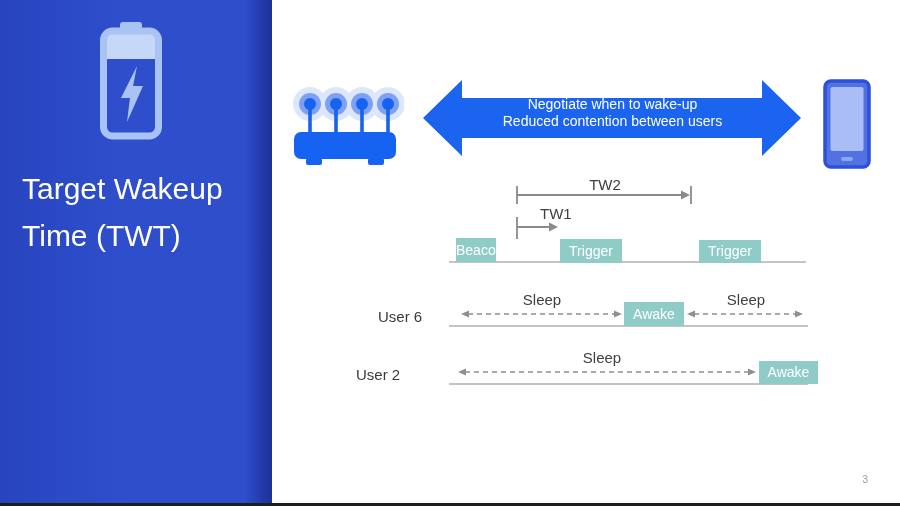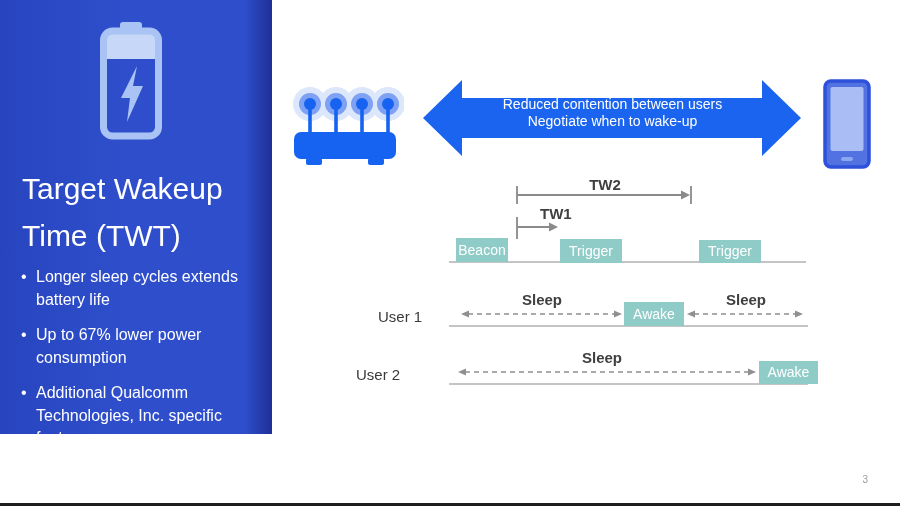--- a/index.html
+++ b/index.html
@@ -1,21 +1,21 @@
 <!DOCTYPE html>
 <html><head>
 <meta charset="utf-8">
 <style>
   html,body{margin:0;padding:0;background:#888;}
   *{box-sizing:border-box;font-family:"Liberation Sans",sans-serif;}
   .slide{position:relative;width:900px;height:506px;background:#ffffff;overflow:hidden;}
   .bottom-edge{position:absolute;left:0;bottom:0;width:900px;height:3px;background:#1e1e1e;}
 
   
-  .sidebar{position:absolute;left:0;top:0;width:272px;height:434px;
+  .sidebar{position:absolute;left:0;top:0;width:272px;height:506px;
     background:linear-gradient(90deg,#2845bf 0%,#2e4ecb 45%,#2e4ecb 90%,#1f2f97 100%);}
   .battery{position:absolute;left:100px;top:22px;}
   .side-title{position:absolute;left:22px;top:165px;width:240px;color:#ffffff;
     font-size:30px;line-height:47px;white-space:pre-line;font-weight:400;}
   .bullets{position:absolute;left:21px;top:266px;width:228px;margin:0;padding:0;list-style:none;
     color:#ffffff;font-size:16px;line-height:22.5px;}
   .bullets li{position:relative;padding-left:15px;margin-bottom:13px;max-width:222px;}
   .bullets li::before{content:"\2022";position:absolute;left:0;top:0;}
 
   
@@ -23,46 +23,41 @@
   .banner-text{position:absolute;left:440px;top:96px;width:345px;text-align:center;color:#ffffff;
     font-size:14px;line-height:17px;}
   .banner-text span{display:block;}
 
   
   .router{position:absolute;left:286px;top:80px;}
   .phone{position:absolute;left:822px;top:78px;}
 
   
   .overlay{position:absolute;left:0;top:0;pointer-events:none;}
-  .lbl{position:absolute;color:#404040;font-size:15px;line-height:15px;font-weight:bold;}
+  .lbl{position:absolute;color:#404040;font-size:15px;line-height:15px;}
   .lbl.center{text-align:center;}
   .tealbox{position:absolute;background:#8fccc8;color:#ffffff;font-size:14px;text-align:center;}
   .user-lbl{position:absolute;color:#3a3a3a;font-size:15px;}
   .page-num{position:absolute;left:848px;top:474px;width:20px;text-align:right;
     color:#9a9a9a;font-size:10px;}
 </style>
 </head>
 <body>
 
 <div class="slide">
 
   <div class="sidebar">
     <svg class="battery" width="62" height="118" viewBox="0 0 62 118">
       <rect x="20" y="0" width="22" height="10" rx="3" fill="#a9c4f4"></rect>
       <rect x="7" y="12" width="48" height="25" fill="#c7d7f8"></rect>
       <rect x="3.5" y="9" width="55" height="105" rx="9" fill="none" stroke="#a9c4f4" stroke-width="7"></rect>
       <polygon points="37,44 21,76 30,76 27,100 43,64 33,64" fill="#a9c4f4"></polygon>
     </svg>
     <div class="side-title">Target Wakeup
 Time (TWT)</div>
-    <ul class="bullets">
-      <li>Longer sleep cycles extends battery life</li>
-      <li>Up to 67% lower power consumption</li>
-      <li>Additional Qualcomm Technologies, Inc. specific features</li>
-    </ul>
   </div>
 
   <svg class="router" width="118" height="88" viewBox="0 0 118 88">
     <g>
       <circle cx="24" cy="24" r="17" fill="#dde7fb"></circle>
       <circle cx="50" cy="24" r="17" fill="#dde7fb"></circle>
       <circle cx="76" cy="24" r="17" fill="#dde7fb"></circle>
       <circle cx="102" cy="24" r="17" fill="#dde7fb"></circle>
       <circle cx="24" cy="24" r="11" fill="#7fa1f4"></circle>
       <circle cx="50" cy="24" r="11" fill="#7fa1f4"></circle>
@@ -79,22 +74,22 @@
     <rect x="100.2" y="28" width="3.6" height="26" fill="#1563f0"></rect>
     <rect x="8" y="52" width="102" height="27" rx="7" fill="#1563f0"></rect>
     <rect x="20" y="78" width="16" height="7" rx="2" fill="#1563f0"></rect>
     <rect x="82" y="78" width="16" height="7" rx="2" fill="#1563f0"></rect>
   </svg>
 
   <svg class="banner-arrow" width="385" height="82" viewBox="0 0 385 82">
     <polygon points="3,40 42,2 42,20 342,20 342,2 381,40 342,78 342,60 42,60 42,78" fill="#1b64ef"></polygon>
   </svg>
   <div class="banner-text">
+    <span>Negotiate when to wake-up</span>
     <span>Reduced contention between users</span>
-    <span>Negotiate when to wake-up</span>
   </div>
 
   <svg class="phone" width="50" height="92" viewBox="0 0 50 92">
     <rect x="3" y="3" width="44" height="86" rx="6" fill="#5272e2" stroke="#2d51da" stroke-width="3.5"></rect>
     <rect x="8.5" y="9" width="33" height="64" rx="2" fill="#aabef5"></rect>
     <rect x="19" y="79" width="12" height="4" rx="2" fill="#8ba7ef"></rect>
   </svg>
 
   <svg class="overlay" width="900" height="506" viewBox="0 0 900 506">
 
@@ -129,25 +124,25 @@
     <g fill="#8f8f8f">
       <line x1="465" y1="372" x2="749" y2="372" stroke="#8f8f8f" stroke-width="1.6" stroke-dasharray="5 4"></line>
       <polygon points="458,372 466,368.5 466,375.5"></polygon>
       <polygon points="756,372 748,368.5 748,375.5"></polygon>
     </g>
   </svg>
 
   <div class="lbl center" style="left:560px;top:177px;width:90px;">TW2</div>
   <div class="lbl" style="left:540px;top:206px;">TW1</div>
 
-  <div class="tealbox" style="left:456px;top:238px;width:52px;height:24px;line-height:24px;">Beacon</div>
+  <div class="tealbox" style="left:456px;top:238px;width:40px;height:24px;line-height:24px;">Beacon</div>
   <div class="tealbox" style="left:560px;top:239px;width:62px;height:24px;line-height:24px;">Trigger</div>
   <div class="tealbox" style="left:699px;top:240px;width:62px;height:23px;line-height:23px;">Trigger</div>
 
-  <div class="user-lbl" style="left:378px;top:308px;">User 1</div>
+  <div class="user-lbl" style="left:378px;top:308px;">User 6</div>
   <div class="lbl center" style="left:507px;top:292px;width:70px;">Sleep</div>
   <div class="tealbox" style="left:624px;top:302px;width:60px;height:24px;line-height:24px;">Awake</div>
   <div class="lbl center" style="left:711px;top:292px;width:70px;">Sleep</div>
 
   <div class="user-lbl" style="left:356px;top:366px;">User 2</div>
   <div class="lbl center" style="left:567px;top:350px;width:70px;">Sleep</div>
   <div class="tealbox" style="left:759px;top:361px;width:59px;height:23px;line-height:23px;">Awake</div>
 
   <div class="page-num">3</div>
 

